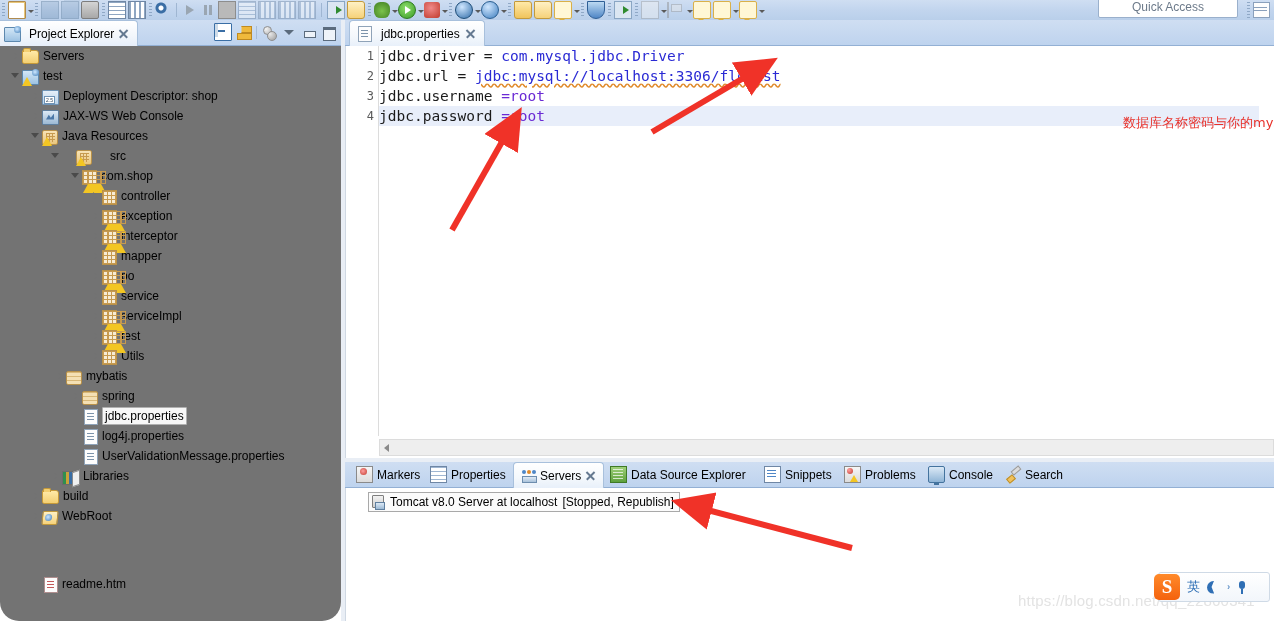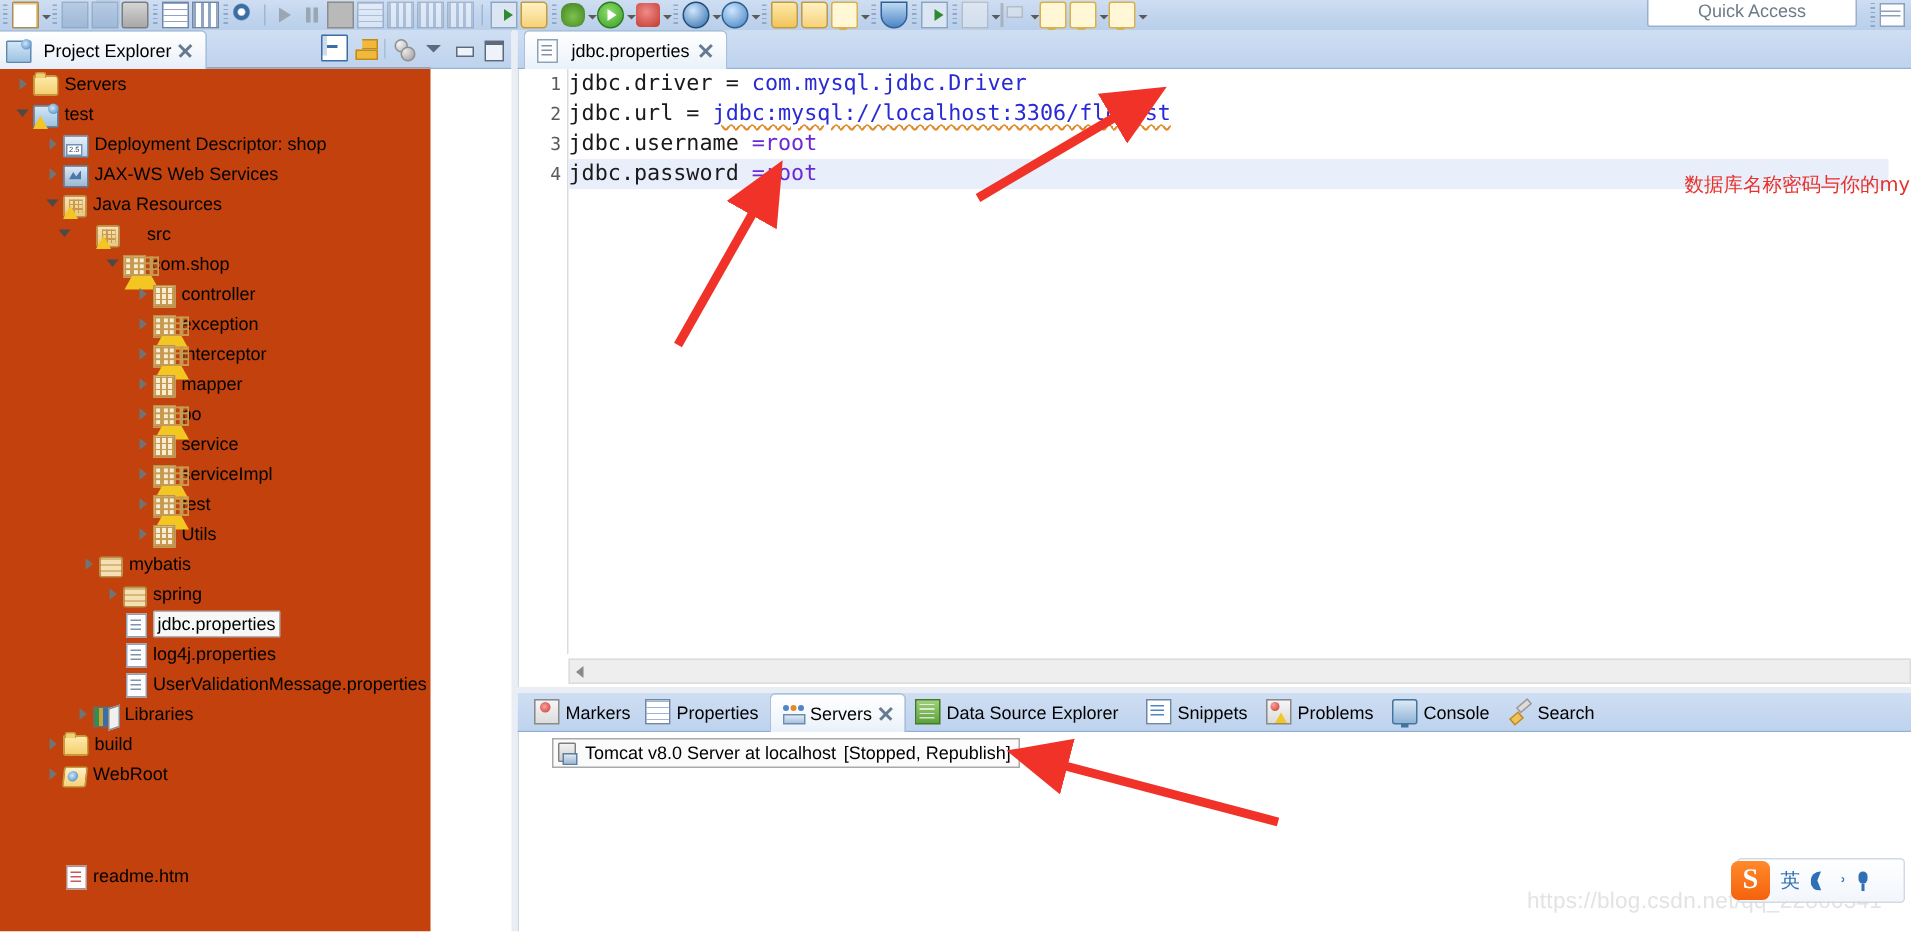--- a/index.html
+++ b/index.html
@@ -75,22 +75,23 @@
   }
   #persp-dots{position:absolute;right:24px;top:2px;width:3px;height:16px;
      background:repeating-linear-gradient(to bottom,#8fa8c6 0 1px,transparent 1px 3px);}
   #persp-btn{position:absolute;right:4px;top:2px;width:15px;height:14px;
      background:#fdfdfd;border:1px solid #8aa0bc;}
   #persp-btn:after{content:"";position:absolute;left:0;top:4px;width:13px;height:1px;background:#8aa0bc;
      box-shadow:0 3px 0 #8aa0bc;}
 
   
   #explorer{
-    position:absolute;left:0;top:20px;width:287px;height:601px;
-    background:#c2410c;
+    position:absolute;left:0;top:20px;width:341px;height:601px;
+    background:#737373;
+    border-radius:19px;
   }
   #explorer-tabbar{
     position:absolute;left:0;top:0;width:341px;height:25px;
     background:linear-gradient(to bottom,#cfdef2,#bed3ee);
     border-bottom:1px solid #93b0d4;
   }
   #explorer-tab{
     position:absolute;left:0;top:0;height:25px;padding:0 8px 0 4px;
     display:flex;align-items:center;gap:4px;
     background:linear-gradient(to bottom,#ffffff 0%,#f2f6fb 60%,#e6eefa 100%);
@@ -435,28 +436,28 @@
         <span class="txt">test</span>
       </div>
       <div class="node" style="padding-left: 28px;">
         <span class="twisty closed"></span>
         <span class="ico i-dd"></span>
         <span class="txt">Deployment Descriptor: shop</span>
       </div>
       <div class="node" style="padding-left: 28px;">
         <span class="twisty closed"></span>
         <span class="ico i-ws"></span>
-        <span class="txt">JAX-WS Web Services</span>
+        <span class="txt">JAX-WS Web Console</span>
       </div>
       <div class="node" style="padding-left: 28px;">
         <span class="twisty open"></span>
         <span class="ico i-pkgroot i-warn"></span>
         <span class="txt">Java Resources</span>
       </div>
-      <div class="node" style="padding-left: 36px; gap: 14px;">
+      <div class="node" style="padding-left: 48px; gap: 14px;">
         <span class="twisty open"></span>
         <span class="ico i-pkgroot i-warn"></span>
         <span class="txt">src</span>
       </div>
       <div class="node" style="padding-left: 68px;">
         <span class="twisty open"></span>
         <span class="ico i-pkg i-warn"></span>
         <span class="txt">com.shop</span>
       </div>
       <div class="node" style="padding-left: 88px;">

